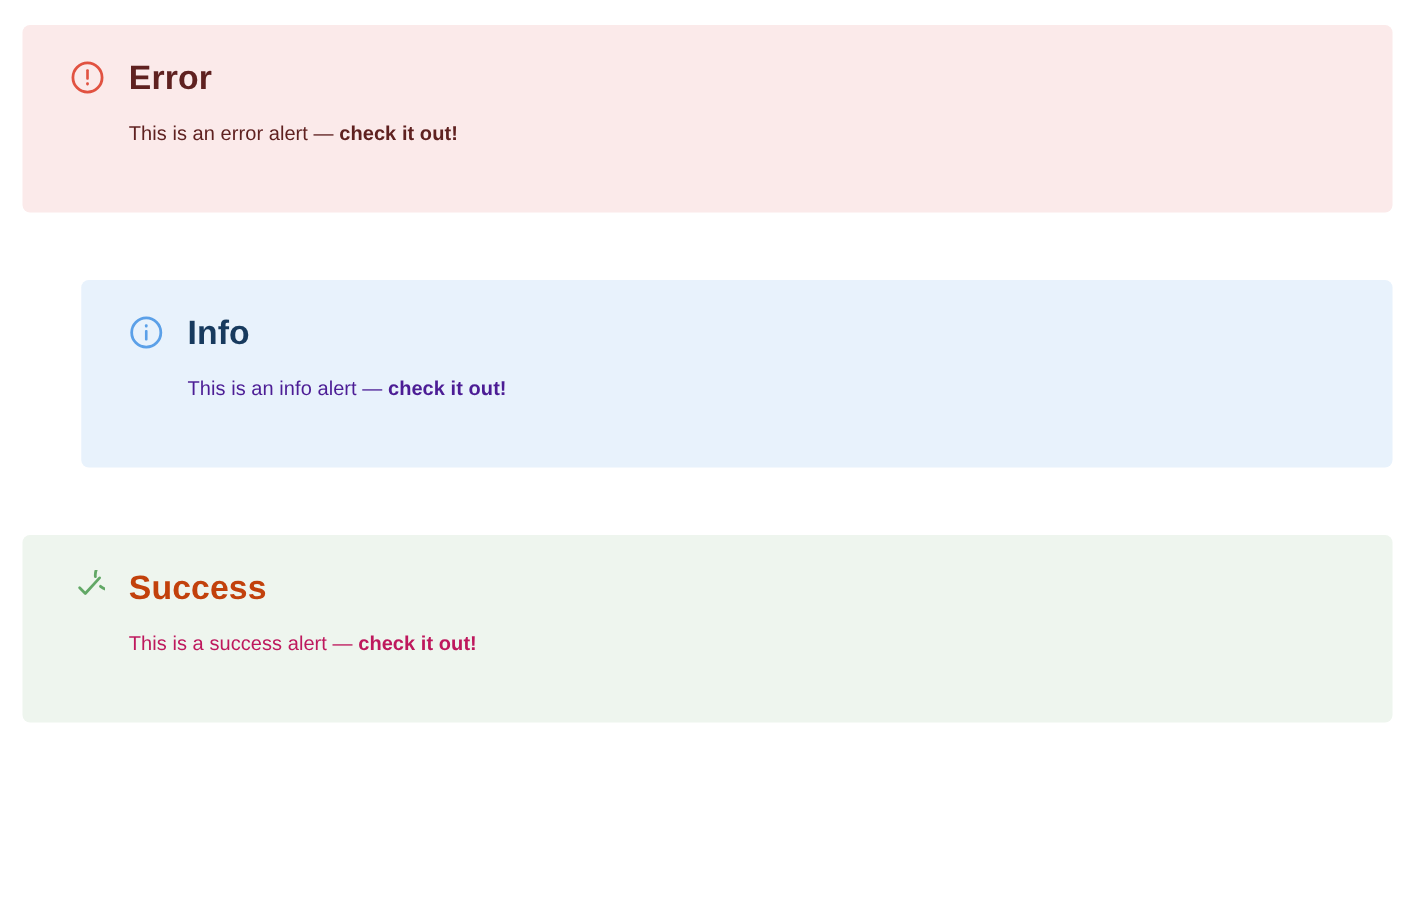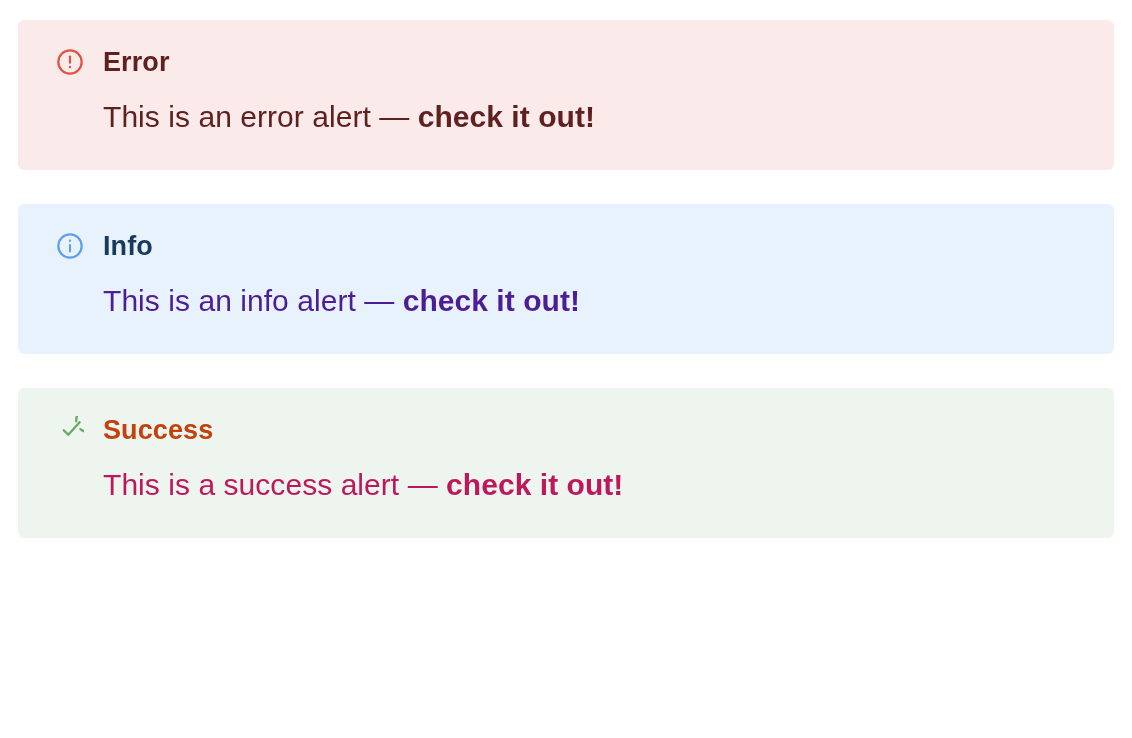--- a/index.html
+++ b/index.html
@@ -11,21 +11,21 @@
     width: 1132px;
     height: 738px;
     font-family: "Liberation Sans", sans-serif;
     -webkit-font-smoothing: antialiased;
   }
   .alert-stack {
     padding: 20px 18px 0 18px;
     box-sizing: border-box;
     display: flex;
     flex-direction: column;
-    gap: 34px;
+    gap: 54px;
   }
   .alert {
     border-radius: 6px;
     box-sizing: border-box;
     padding: 22px 16px 24px 38px;
     min-height: 150px;
   }
   .alert-head {
     display: flex;
     align-items: center;
@@ -45,40 +45,40 @@
   }
   .alert-title {
     font-size: 27px;
     font-weight: bold;
     line-height: 1;
     letter-spacing: 0.1px;
   }
   .alert-body {
     margin-top: 16px;
     margin-left: 47px;
-    font-size: 30px;
+    font-size: 16px;
     line-height: 1.25;
     letter-spacing: 0.05px;
   }
   .alert-body .em {
     font-weight: bold;
   }
 
   
   .alert.error           { background: #fbeaea; }
   .alert.error .alert-title { color: #5f2120; }
   .alert.error .alert-body  { color: #5f2120; }
 
   
   .alert.warning           { background: #fdf1e4; }
   .alert.warning .alert-title { color: #663c00; }
   .alert.warning .alert-body  { color: #663c00; }
 
   
-  .alert.info           { background: #e8f2fc; }
+  .alert.info           { background: #e8f2fc; margin-left: 47px; }
   .alert.info .alert-title { color: #173a5e; }
   .alert.info .alert-body  { color: #4c1d95; }
 
   
   .alert.success           { background: #eef5ee; }
   .alert.success .alert-title { color: #c2410c; }
   .alert.success .alert-body  { color: #be185d; }
 </style>
 </head>
 <body>

